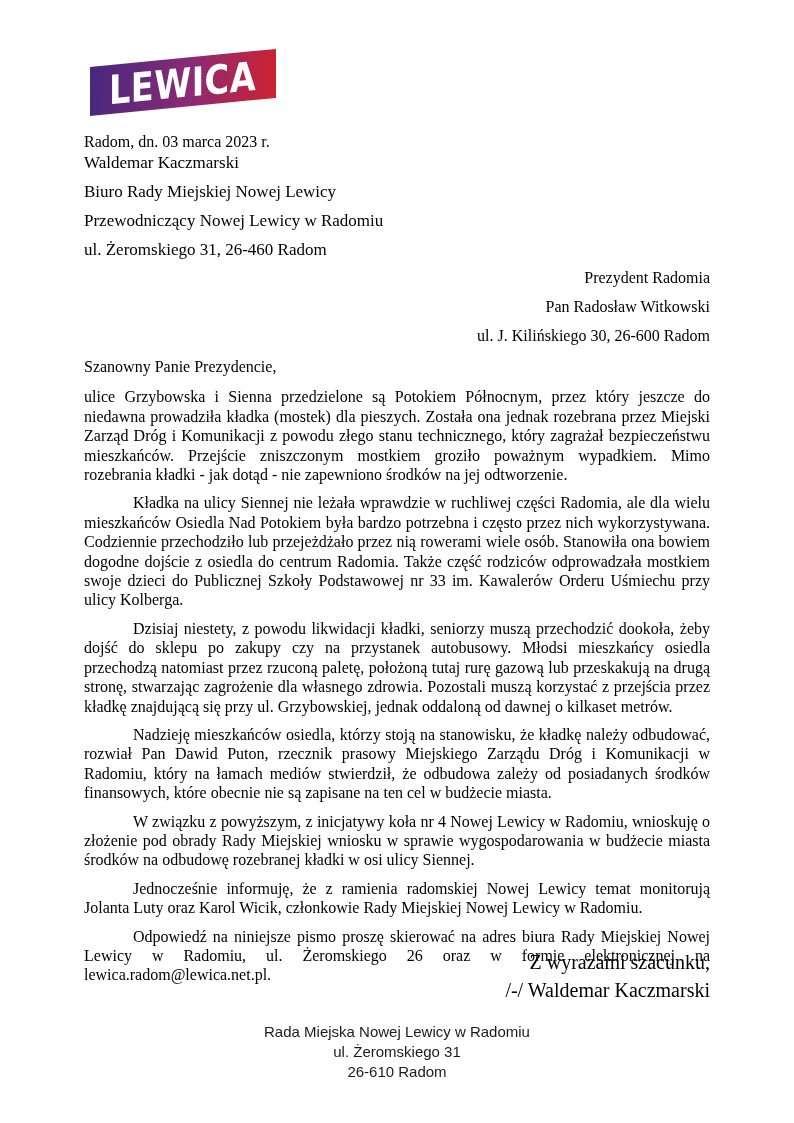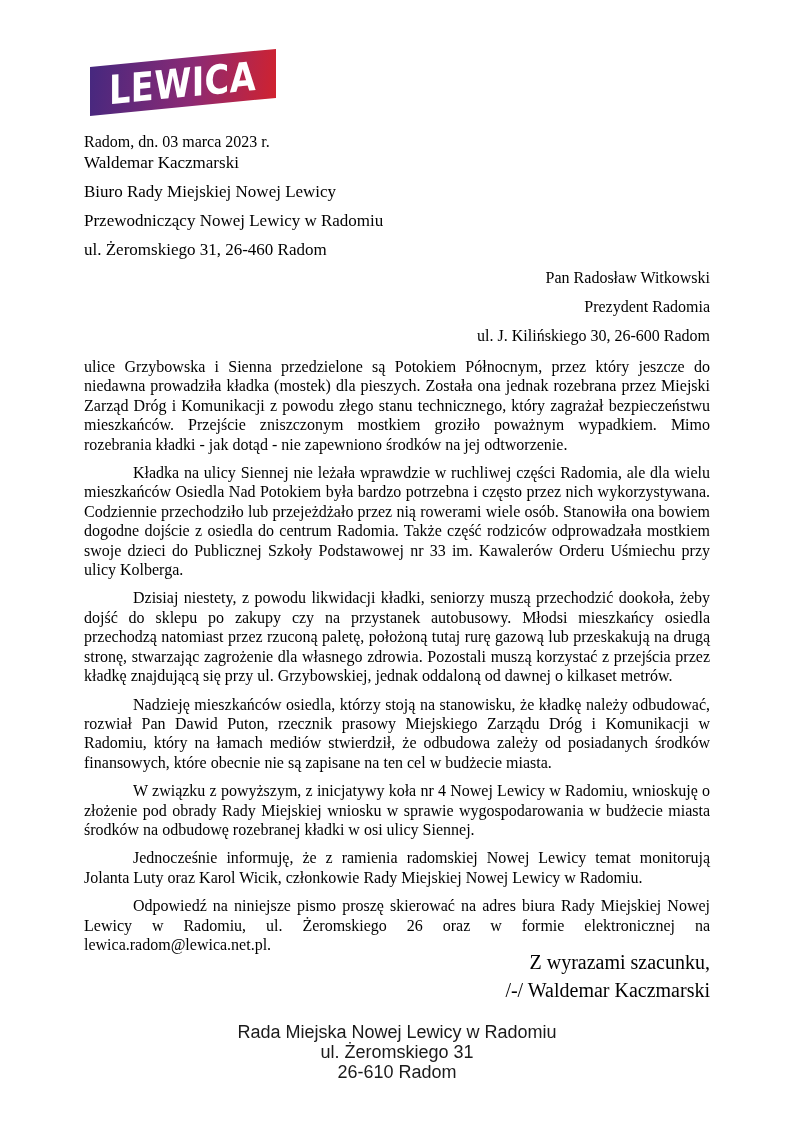--- a/index.html
+++ b/index.html
@@ -104,21 +104,21 @@
   }
 
   
   .footer {
     position: absolute;
     left: 0;
     right: 0;
     top: 1022px;
     text-align: center;
     font-family: "Liberation Sans", "DejaVu Sans", sans-serif;
-    font-size: 18px;
+    font-size: 15px;
     line-height: 20px;
     color: #1a1a1a;
   }
 </style>
 </head>
 <body>
 
 <div class="page">
 
   <div class="logo" style="background: linear-gradient(97deg, rgb(70, 40, 127) 0%, rgb(140, 42, 116) 55%, rgb(208, 34, 47) 100%);">
@@ -128,26 +128,27 @@
   <div class="date">Radom, dn. 03 marca 2023 r.</div>
 
   <div class="sender">
     <div>Waldemar Kaczmarski</div>
     <div>Biuro Rady Miejskiej Nowej Lewicy</div>
     <div>Przewodniczący Nowej Lewicy w Radomiu</div>
     <div>ul. Żeromskiego 31, 26-460 Radom</div>
   </div>
 
   <div class="recipient">
+    <div>Prezydent Radomia</div>
     <div>Pan Radosław Witkowski</div>
-    <div>Prezydent Radomia</div>
     <div>ul. J. Kilińskiego 30, 26-600 Radom</div>
   </div>
 
   <div class="body-block">
+    <p class="salutation">Szanowny Panie Prezydencie,</p>
     <p class="para no-indent">ulice Grzybowska i Sienna przedzielone są Potokiem Północnym, przez który jeszcze do niedawna prowadziła kładka (mostek) dla pieszych. Została ona jednak rozebrana przez Miejski Zarząd Dróg i Komunikacji z powodu złego stanu technicznego, który zagrażał bezpieczeństwu mieszkańców. Przejście zniszczonym mostkiem groziło poważnym wypadkiem. Mimo rozebrania kładki - jak dotąd - nie zapewniono środków na jej odtworzenie.</p>
     <p class="para">Kładka na ulicy Siennej nie leżała wprawdzie w ruchliwej części Radomia, ale dla wielu mieszkańców Osiedla Nad Potokiem była bardzo potrzebna i często przez nich wykorzystywana. Codziennie przechodziło lub przejeżdżało przez nią rowerami wiele osób. Stanowiła ona bowiem dogodne dojście z osiedla do centrum Radomia. Także część rodziców odprowadzała mostkiem swoje dzieci do Publicznej Szkoły Podstawowej nr 33 im. Kawalerów Orderu Uśmiechu przy ulicy Kolberga.</p>
     <p class="para">Dzisiaj niestety, z powodu likwidacji kładki, seniorzy muszą przechodzić dookoła, żeby dojść do sklepu po zakupy czy na przystanek autobusowy. Młodsi mieszkańcy osiedla przechodzą natomiast przez rzuconą paletę, położoną tutaj rurę gazową lub przeskakują na drugą stronę, stwarzając zagrożenie dla własnego zdrowia. Pozostali muszą korzystać z przejścia przez kładkę znajdującą się przy ul. Grzybowskiej, jednak oddaloną od dawnej o kilkaset metrów.</p>
     <p class="para">Nadzieję mieszkańców osiedla, którzy stoją na stanowisku, że kładkę należy odbudować, rozwiał Pan Dawid Puton, rzecznik prasowy Miejskiego Zarządu Dróg i Komunikacji w Radomiu,  który na łamach mediów stwierdził, że odbudowa zależy od posiadanych środków finansowych,  które obecnie nie są zapisane na ten cel w budżecie miasta.</p>
     <p class="para">W związku z powyższym, z inicjatywy koła nr 4 Nowej Lewicy w Radomiu, wnioskuję o  złożenie pod obrady Rady Miejskiej wniosku w sprawie wygospodarowania w budżecie miasta środków na odbudowę  rozebranej  kładki w osi ulicy Siennej.</p>
     <p class="para">Jednocześnie  informuję, że z ramienia radomskiej Nowej Lewicy temat monitorują Jolanta Luty oraz  Karol Wicik, członkowie Rady Miejskiej Nowej Lewicy w Radomiu.</p>
     <p class="para">Odpowiedź na niniejsze pismo proszę skierować na adres biura Rady Miejskiej Nowej Lewicy w Radomiu, ul. Żeromskiego 26 oraz w formie elektronicznej na lewica.radom@lewica.net.pl.</p>
   </div>
 
   <div class="closing">

